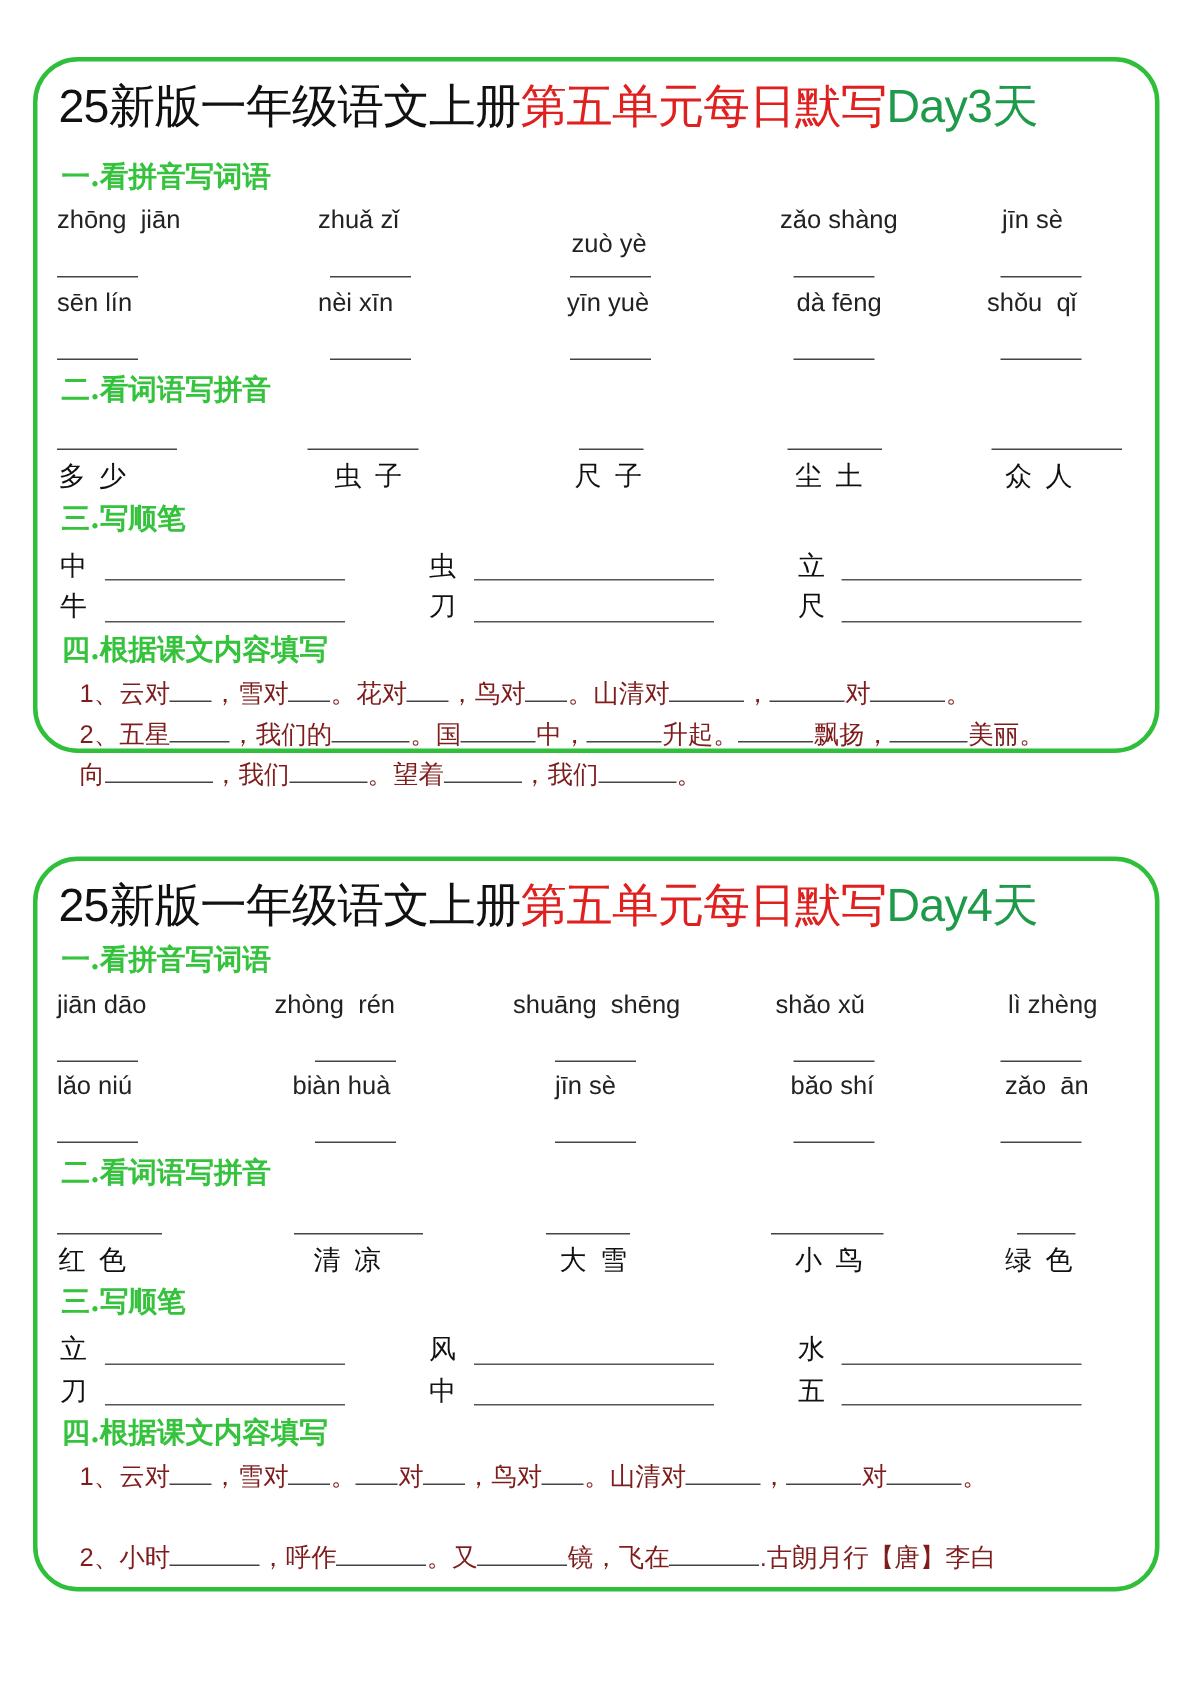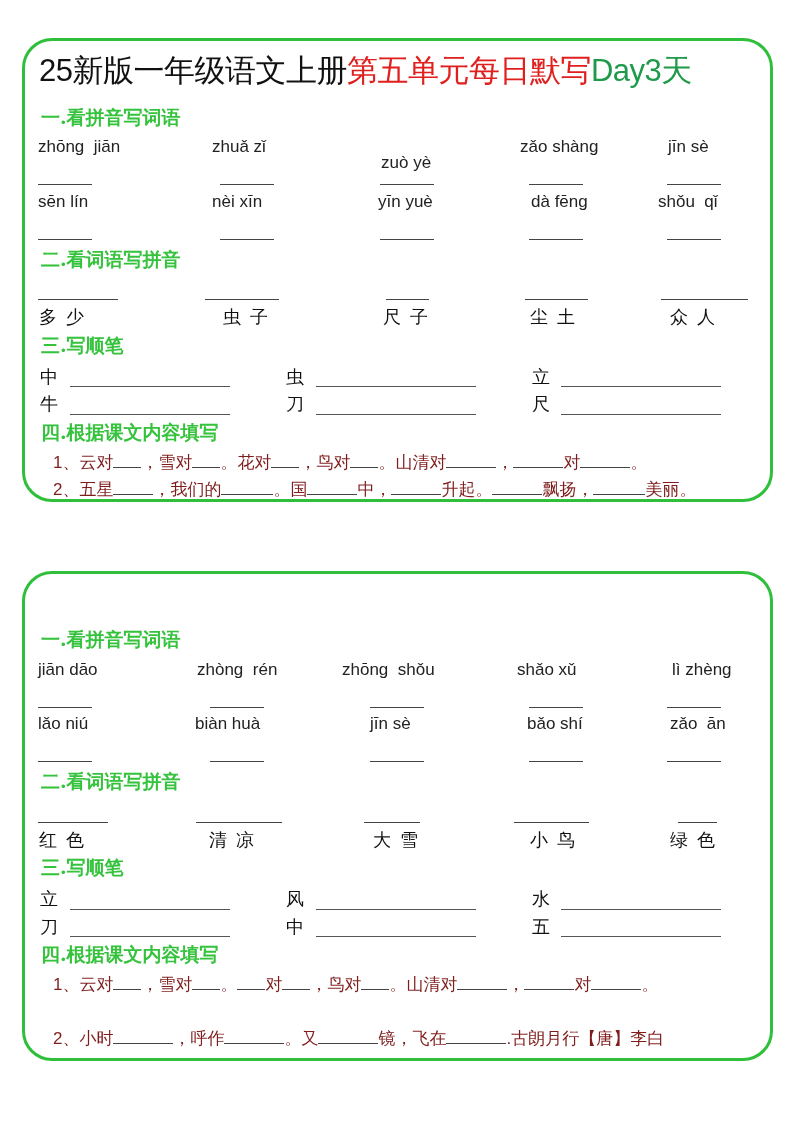--- a/index.html
+++ b/index.html
@@ -123,29 +123,35 @@
   <div class="stroke-line" style="left:536px;top:373px"></div>
 
   <div class="sec" style="top:379px">四.根据课文内容填写</div>
 
   <div class="fill" style="top:409px">
     <span>1、云对</span><span class="gap" style="width:28px"></span><span>，雪对</span><span class="gap" style="width:28px"></span><span>。花对</span><span class="gap" style="width:28px"></span><span>，鸟对</span><span class="gap" style="width:28px"></span><span>。山清对</span><span class="gap" style="width:50px"></span><span>，</span><span class="gap" style="width:50px"></span><span>对</span><span class="gap" style="width:50px"></span><span>。</span>
   </div>
   <div class="fill" style="top:436px">
     <span>2、五星</span><span class="gap" style="width:40px"></span><span>，我们的</span><span class="gap" style="width:52px"></span><span>。国</span><span class="gap" style="width:50px"></span><span>中，</span><span class="gap" style="width:50px"></span><span>升起。</span><span class="gap" style="width:50px"></span><span>飘扬，</span><span class="gap" style="width:52px"></span><span>美丽。</span>
   </div>
+  <div class="fill" style="top:463px">
+    <span>向</span><span class="gap" style="width:72px"></span><span>，我们</span><span class="gap" style="width:52px"></span><span>。望着</span><span class="gap" style="width:52px"></span><span>，我们</span><span class="gap" style="width:52px"></span><span>。</span>
+  </div>
 </div>
 
 <div class="card c2">
+  <div class="title">
+    <span class="t-black">25新版一年级语文上册</span><span class="t-red">第五单元每日默写</span><span class="t-green">Day4天</span>
+  </div>
 
   <div class="sec" style="top:53px">一.看拼音写词语</div>
 
   <div class="py" style="left:13px;top:86px">jiān dāo</div>
-  <div class="py" style="left:172px;top:86px">zhòng  rén</div>
-  <div class="py" style="left:317px;top:86px">zhōng  shǒu</div>
+  <div class="py" style="left:158px;top:86px">zhòng  rén</div>
+  <div class="py" style="left:317px;top:86px">shuāng  shēng</div>
   <div class="py" style="left:492px;top:86px">shǎo xǔ</div>
   <div class="py" style="left:647px;top:86px">lì zhèng</div>
 
   <div class="blank" style="left:13px;top:133px;width:54px"></div>
   <div class="blank" style="left:185px;top:133px;width:54px"></div>
   <div class="blank" style="left:345px;top:133px;width:54px"></div>
   <div class="blank" style="left:504px;top:133px;width:54px"></div>
   <div class="blank" style="left:642px;top:133px;width:54px"></div>
 
   <div class="py" style="left:13px;top:140px">lǎo niú</div>

